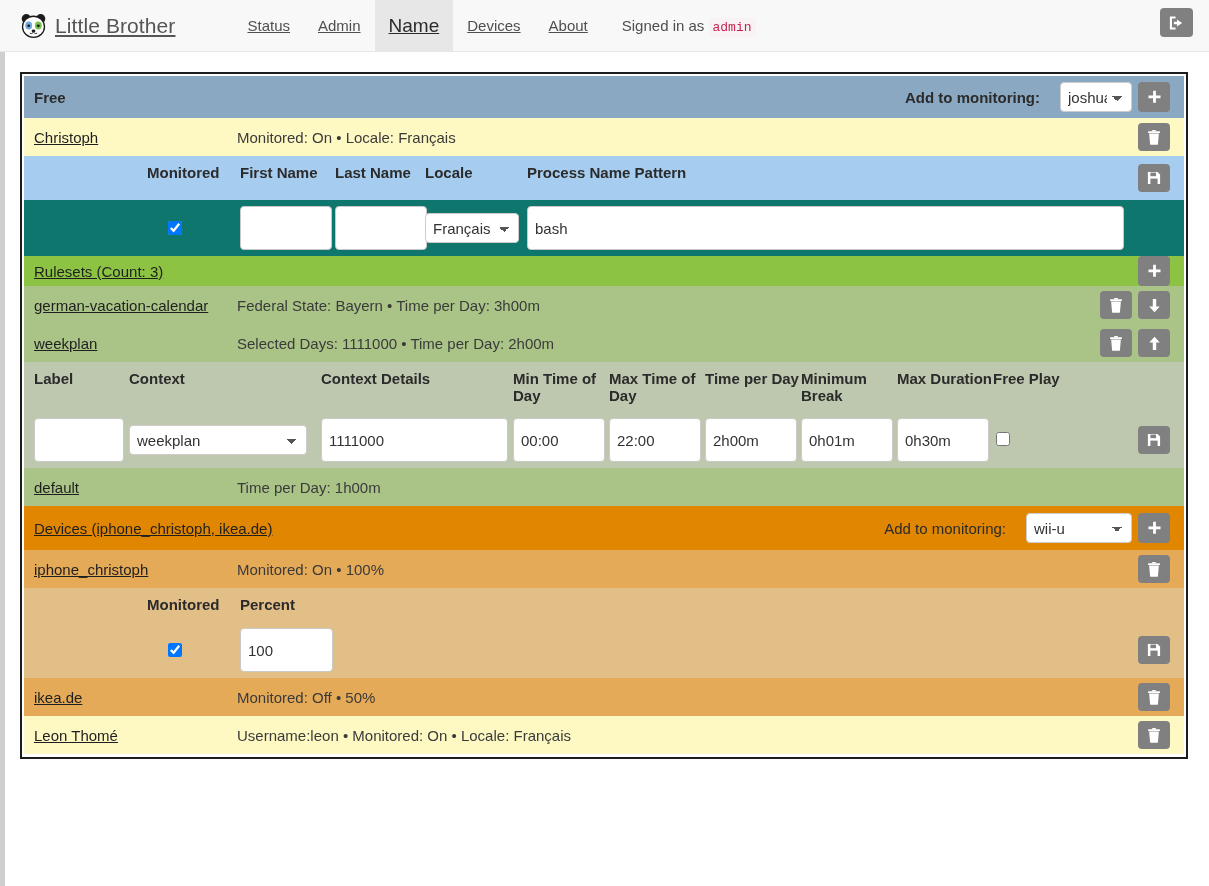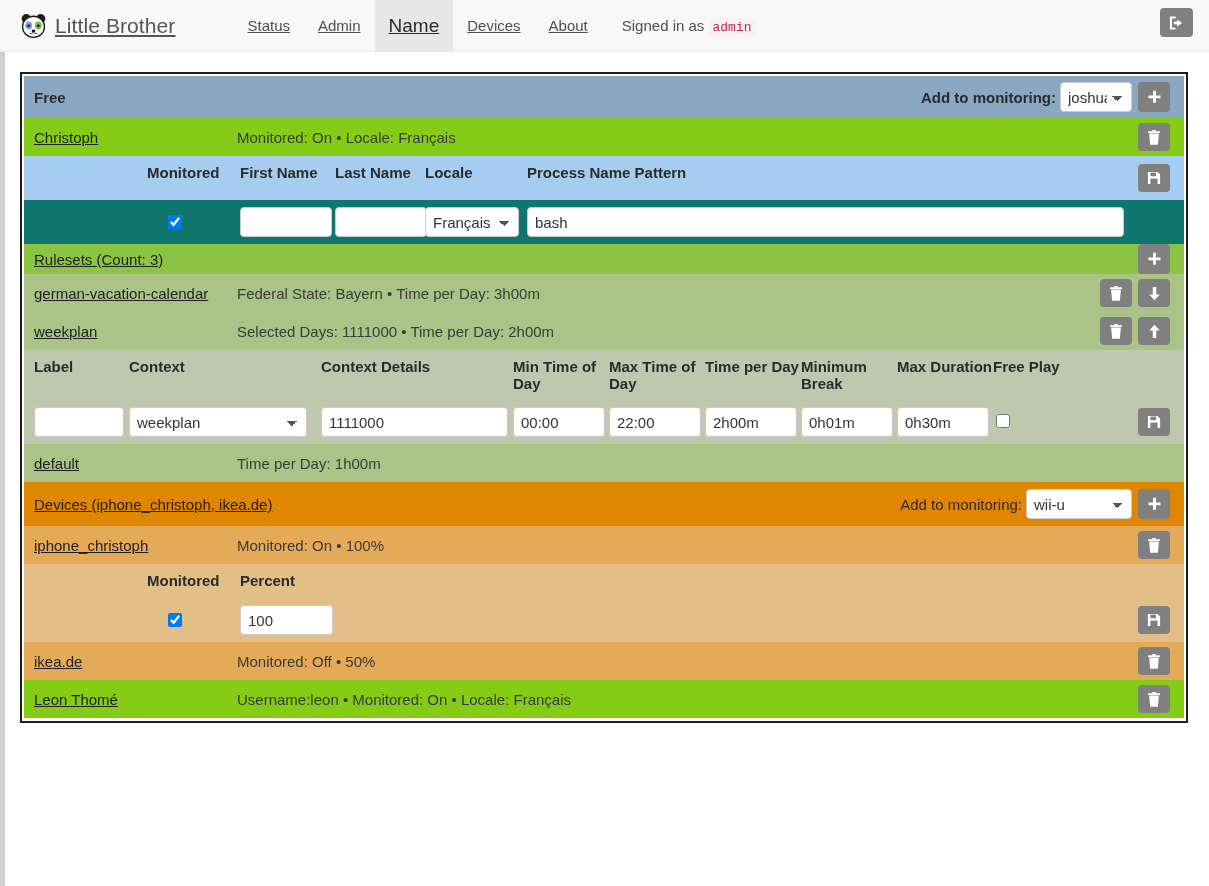--- a/index.html
+++ b/index.html
@@ -111,21 +111,21 @@
     font-weight: bold;
     color: #2b2b2b;
   }
   .bar-user    { background: #8aa8c2; }
   .bar-rules   { background: #8cc343; min-height: 30px; }
   .bar-devices { background: #e08600; min-height: 44px; }
 
   .bar .title { font-size: 15px; font-weight: bold; }
   .bar .title.link { text-decoration: underline; cursor: pointer; color:#1f1f1f; font-weight: normal; }
   .bar .spacer { flex: 1 1 auto; }
-  .add-label { font-weight: bold; font-size: 15px; margin-right: 4px; color: #2b2b2b; }
+  .add-label { font-weight: bold; font-size: 15px; margin-right: 20px; color: #2b2b2b; }
 
   select.sel {
     font-family: "Liberation Sans", sans-serif;
     font-size: 15px;
     color: #333;
     background: #fff;
     border: 1px solid #ccc;
     border-radius: 4px;
     height: 30px;
     padding: 2px 4px 2px 7px;
@@ -166,21 +166,21 @@
   .datarow .name {
     width: 203px;
     text-decoration: underline;
     cursor: pointer;
     font-size: 15px;
     flex: 0 0 auto;
     color: #1f1f1f;
   }
   .datarow .detail { font-size: 15px; flex: 1 1 auto; color:#3a3a3a; }
 
-  .r-blue    { background: #84cc16; }
+  .r-blue    { background: #fef9c3; }
   .r-green   { background: #aac487; }
   .r-orange  { background: #e5aa58; }
 
   
   .subhead {
     display: flex; align-items: flex-start;
     padding: 8px 14px 8px 10px;
     font-weight: bold; font-size: 15px; color: #2b2b2b;
     min-height: 34px;
   }
@@ -194,21 +194,21 @@
     min-height: 44px;
   }
   .subrow.sr-blue   { background: #0f766e; }
   .subrow.sr-green  { background: #bdc8ae; }
   .subrow.sr-orange { background: #e2bf87; }
 
   input.txt {
     font-family: "Liberation Sans", sans-serif;
     font-size: 15px;
     color: #333;
-    height: 30px;
+    height: 44px;
     border: 1px solid #c9c9c9;
     border-radius: 4px;
     background: #fff;
     padding: 3px 7px;
   }
   input.cb {
     width: 14px; height: 14px; margin: 0; cursor: pointer;
   }
 
   .cell { flex: 0 0 auto; }

